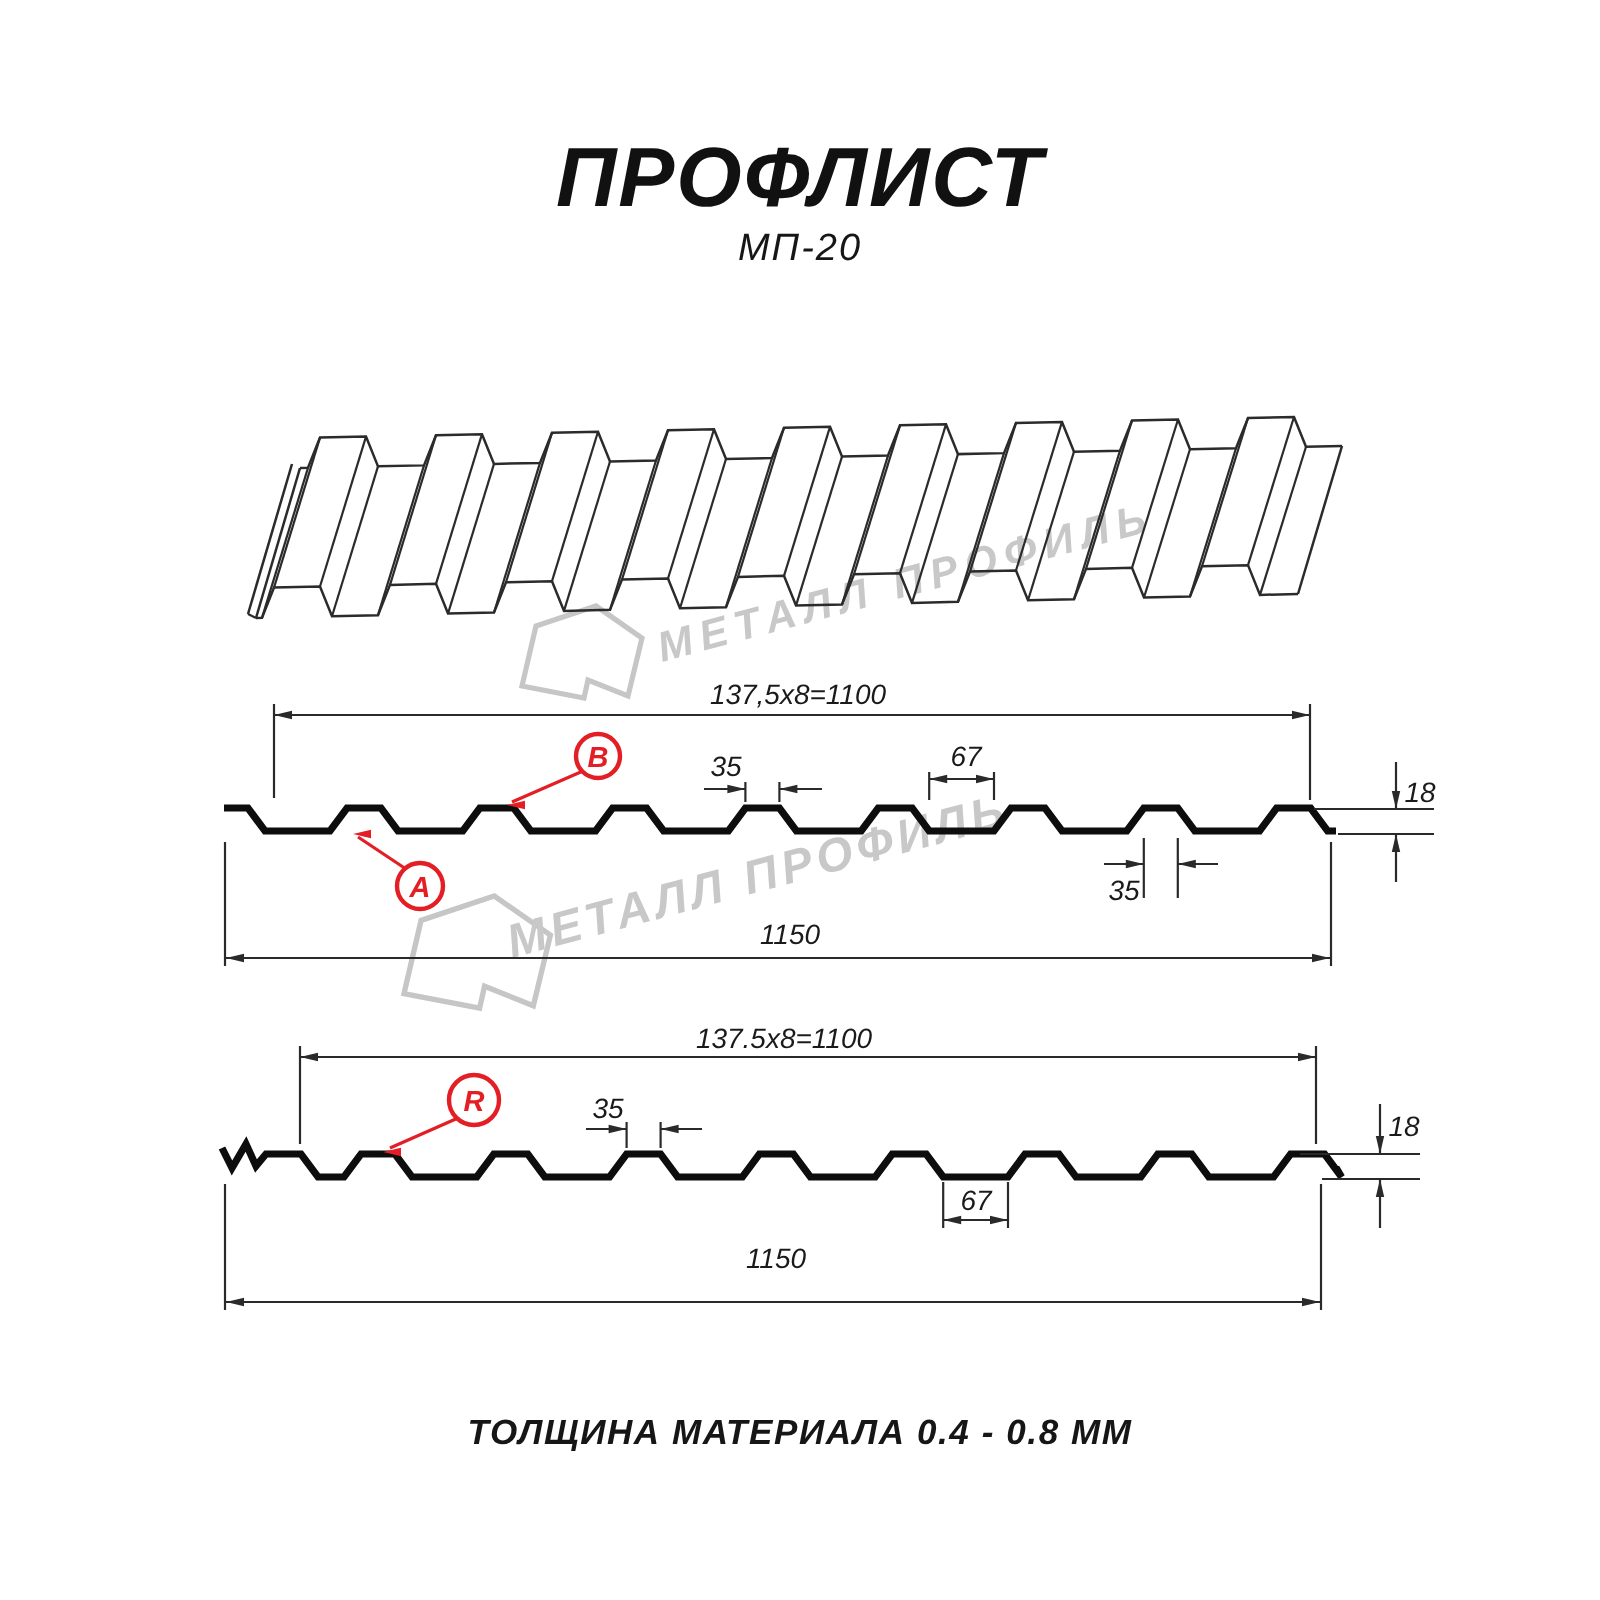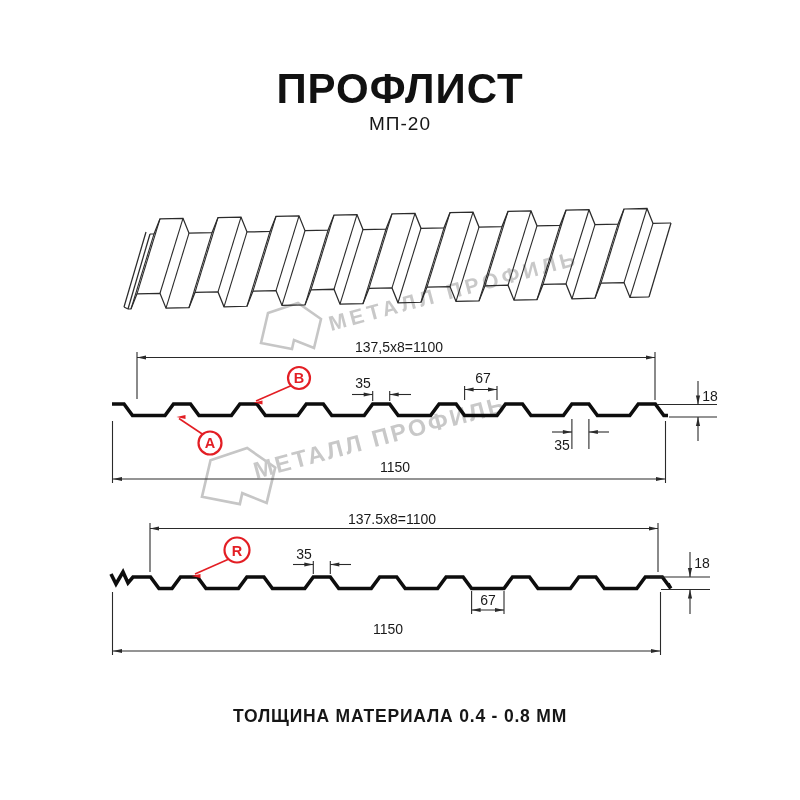--- a/index.html
+++ b/index.html
@@ -1,17 +1,17 @@
 <!DOCTYPE html>
 <html><head>
 <meta charset="utf-8">
 <style>
   html,body{margin:0;padding:0;background:#ffffff;}
   .page{position:relative;width:800px;height:800px;background:#fff;overflow:hidden;
-        font-family:"Liberation Sans",sans-serif;}
+        font-family:"Liberation Sans",sans-serif;font-style:italic;}
   svg text{font-family:"Liberation Sans",sans-serif;}
   .title{font-size:42px;font-weight:bold;letter-spacing:1px;fill:#111;}
   .subtitle{font-size:19px;font-weight:500;letter-spacing:1px;fill:#161616;}
   .footer{font-size:17.5px;font-weight:bold;letter-spacing:0.8px;fill:#161616;}
   .dim{font-size:14px;fill:#1a1a1a;}
   .lab{font-size:14.5px;font-weight:bold;fill:#e31e24;}
   .wm{font-weight:bold;fill:#c8c8c8;}
   .wm1{font-size:21px;letter-spacing:4px;}
   .wm2{font-size:23.5px;letter-spacing:2.5px;}
 </style>

